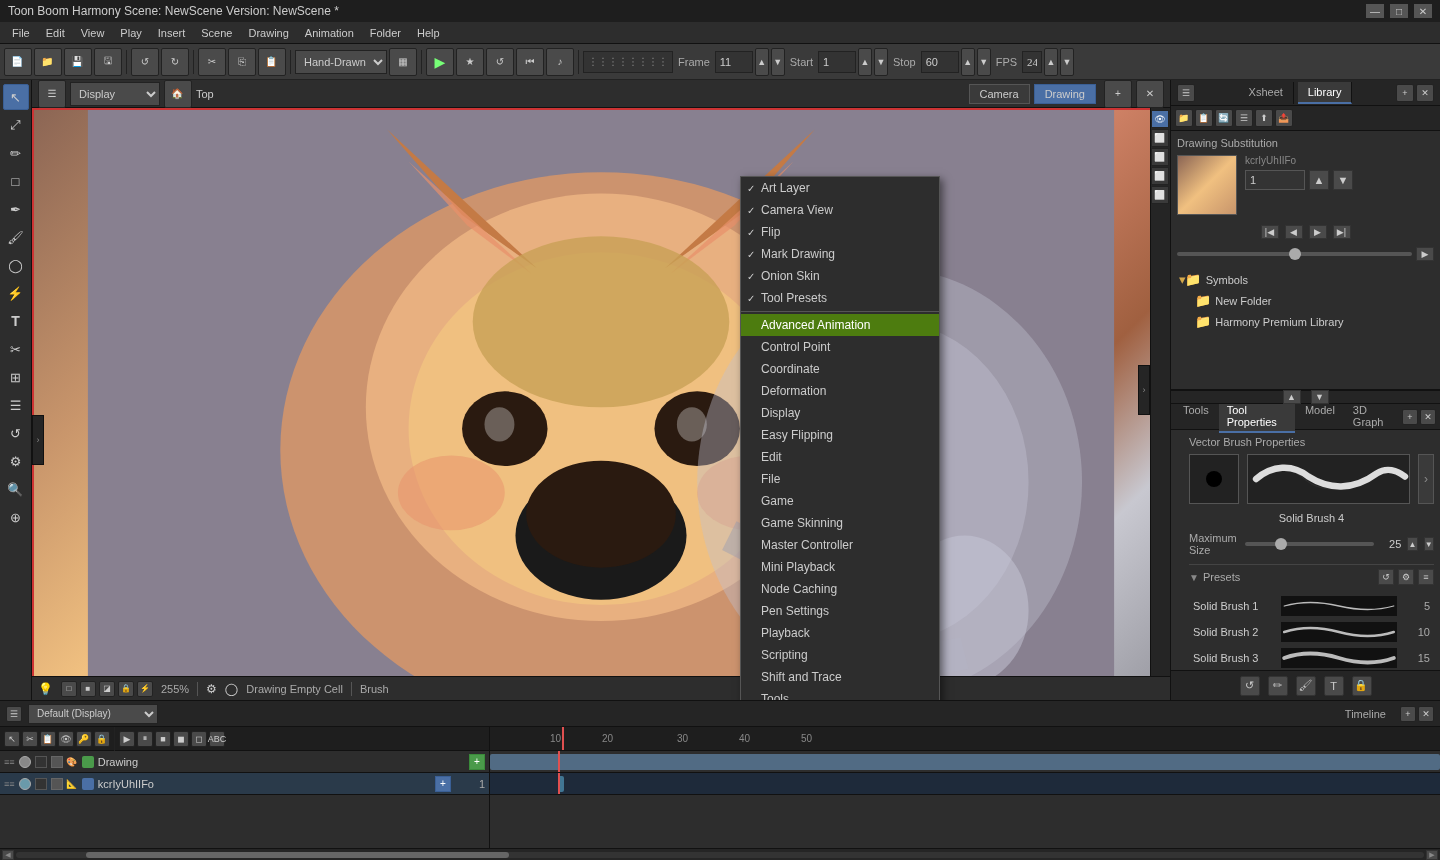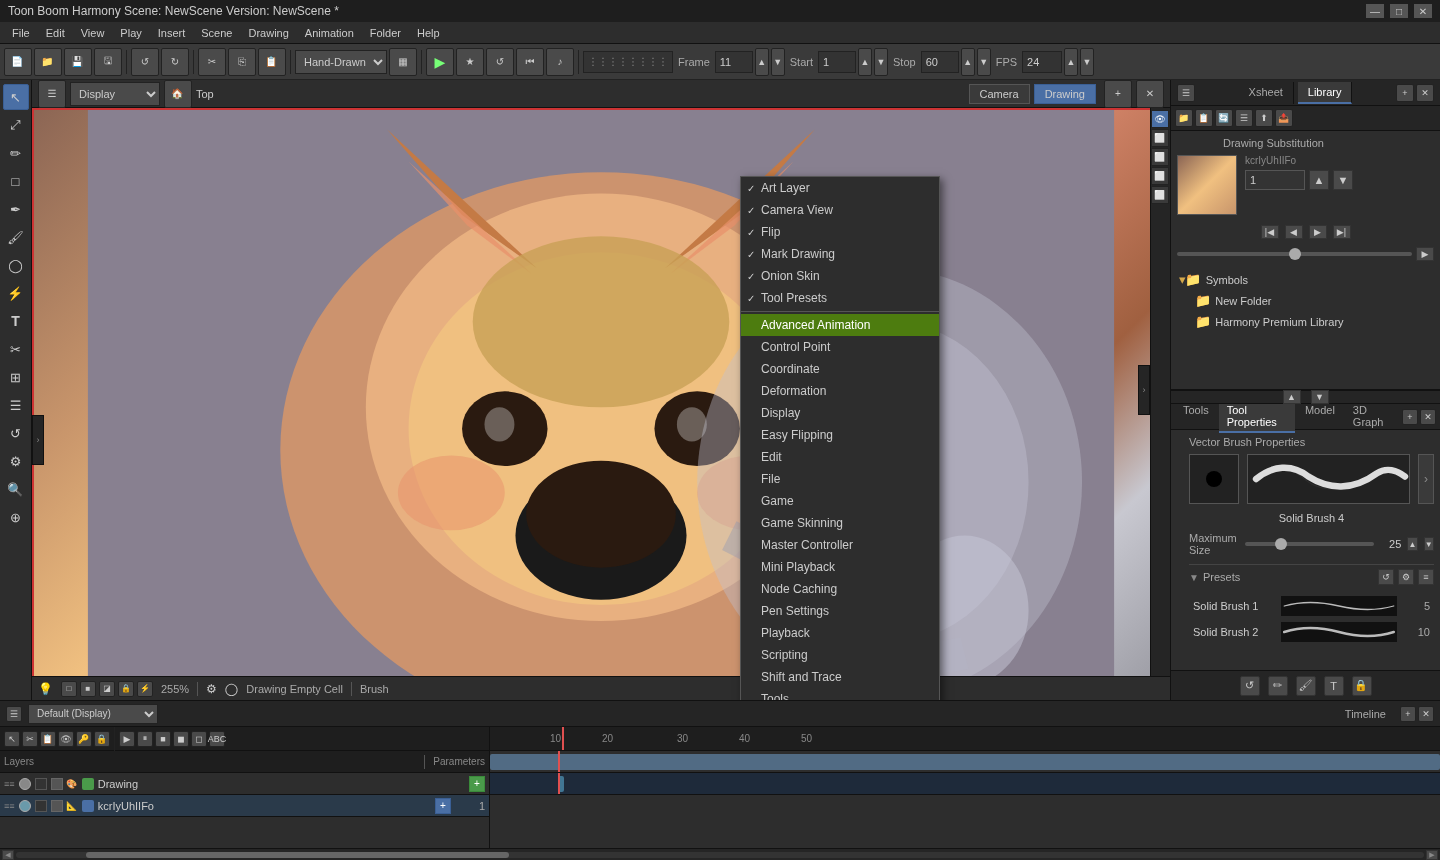--- a/index.html
+++ b/index.html
@@ -48,21 +48,21 @@
 
     
     #right-panel { width: 270px; background: #2d2d2d; border-left: 1px solid #111; display: flex; flex-direction: column; overflow: hidden; }
     #right-top { height: 50%; border-bottom: 1px solid #111; display: flex; flex-direction: column; overflow: hidden; }
     #right-top-header { height: 26px; background: #252525; display: flex; align-items: center; padding: 0 6px; justify-content: space-between; border-bottom: 1px solid #111; }
     .panel-tab { padding: 4px 10px; font-size: 11px; color: #aaa; cursor: pointer; border-right: 1px solid #111; }
     .panel-tab.active { background: #3a3a3a; color: #fff; border-bottom: 2px solid #4a6fa5; }
 
     
     #drawing-sub { padding: 6px; }
-    #drawing-sub-title { font-size: 11px; color: #aaa; margin-bottom: 6px; margin-left: 46px; }
+    #drawing-sub-title { font-size: 11px; color: #aaa; margin-bottom: 6px; }
     #sub-preview { width: 60px; height: 60px; background: #333; border: 1px solid #555; display: inline-block; overflow: hidden; }
     #sub-preview-img { width: 100%; height: 100%; background: linear-gradient(135deg, #8B6554, #f0c080, #c8956b); }
     #sub-controls { display: flex; align-items: center; gap: 4px; margin-top: 4px; }
     .sub-input { width: 60px; height: 20px; background: #333; border: 1px solid #555; color: #ccc; font-size: 11px; padding: 0 4px; }
     .sub-btn { width: 20px; height: 20px; background: #4a4a4a; border: 1px solid #333; color: #ccc; font-size: 11px; cursor: pointer; display: flex; align-items: center; justify-content: center; }
 
     
     .slider-row { display: flex; align-items: center; padding: 4px 6px; gap: 4px; }
     .slider { flex: 1; height: 4px; background: #555; border-radius: 2px; appearance: none; cursor: pointer; }
     .slider::-webkit-slider-thumb { appearance: none; width: 12px; height: 12px; background: #aaa; border-radius: 50%; }
@@ -191,21 +191,21 @@
   <button class="tb-btn" style="width:14px;font-size:9px;">▼</button>
   <span class="tb-label">Start</span>
   <input class="tb-input" value="1" style="width: 38px;">
   <button class="tb-btn" style="width:14px;font-size:9px;">▲</button>
   <button class="tb-btn" style="width:14px;font-size:9px;">▼</button>
   <span class="tb-label">Stop</span>
   <input class="tb-input" value="60" style="width: 38px;">
   <button class="tb-btn" style="width:14px;font-size:9px;">▲</button>
   <button class="tb-btn" style="width:14px;font-size:9px;">▼</button>
   <span class="tb-label">FPS</span>
-  <input class="tb-input" value="24" style="width: 40px;">
+  <input class="tb-input" value="24" style="width: 20px; font-family: Liberation Serif, serif;">
   <button class="tb-btn" style="width:14px;font-size:9px;">▲</button>
   <button class="tb-btn" style="width:14px;font-size:9px;">▼</button>
 </div>
 
 <div id="main">
 
   <div id="left-panel">
     <button class="tool-btn active">↖</button>
     <button class="tool-btn">⤢</button>
     <button class="tool-btn">✏</button>
@@ -508,20 +508,29 @@
           </div>
           <div class="preset-item">
             <span class="preset-name">Solid Brush 2</span>
             <div class="preset-stroke">
               <svg width="100%" height="100%" viewBox="0 0 180 20">
                 <path d="M5 10 C30 2,60 2,90 10 C120 18,150 18,175 10" stroke="#bbb" stroke-width="4" fill="none" stroke-linecap="round"></path>
               </svg>
             </div>
             <span class="preset-num">10</span>
           </div>
+          <div class="preset-item">
+            <span class="preset-name">Solid Brush 3</span>
+            <div class="preset-stroke">
+              <svg width="100%" height="100%" viewBox="0 0 180 20">
+                <path d="M5 10 C30 1,60 1,90 10 C120 19,150 19,175 10" stroke="#bbb" stroke-width="6" fill="none" stroke-linecap="round"></path>
+              </svg>
+            </div>
+            <span class="preset-num">15</span>
+          </div>
 
         </div>
       </div>
 
       <div id="tp-footer">
         <button class="tp-foot-btn">↺</button>
         <button class="tp-foot-btn">✏</button>
         <button class="tp-foot-btn">🖌</button>
         <button class="tp-foot-btn">T</button>
         <button class="tp-foot-btn">🔒</button>
@@ -557,25 +566,20 @@
         <button class="tb-btn" style="width:16px;height:16px;font-size:9px;">🔒</button>
         <div class="tb-sep"></div>
         <button class="tb-btn" style="width:16px;height:16px;font-size:9px;">▶</button>
         <button class="tb-btn" style="width:16px;height:16px;font-size:9px;">⏸</button>
         <button class="tb-btn" style="width:16px;height:16px;font-size:9px;">■</button>
         <button class="tb-btn" style="width:16px;height:16px;font-size:9px;">◼</button>
         <button class="tb-btn" style="width:16px;height:16px;font-size:9px;">◻</button>
         <button class="tb-btn" style="width:16px;height:16px;font-size:9px;">ABC</button>
       </div>
 
-      <div id="layer-header">
-        <span style="flex:1;">Layers</span>
-        <span style="width:1px;height:14px;background:#555;margin:0 4px;"></span>
-        <span>Parameters</span>
-      </div>
 
       <div id="layer-list">
 
         <div class="layer-row">
           <span style="font-size:9px;color:#888;">≡≡</span>
           <div class="layer-vis"></div>
           <div style="width:12px;height:12px;background:#333;border:1px solid #555;"></div>
           <div style="width:12px;height:12px;background:#555;border:1px solid #666;"></div>
           <span style="font-size:9px;color:#aaa;">🎨</span>
           <div class="layer-color" style="background:#4a9a4a;"></div>

